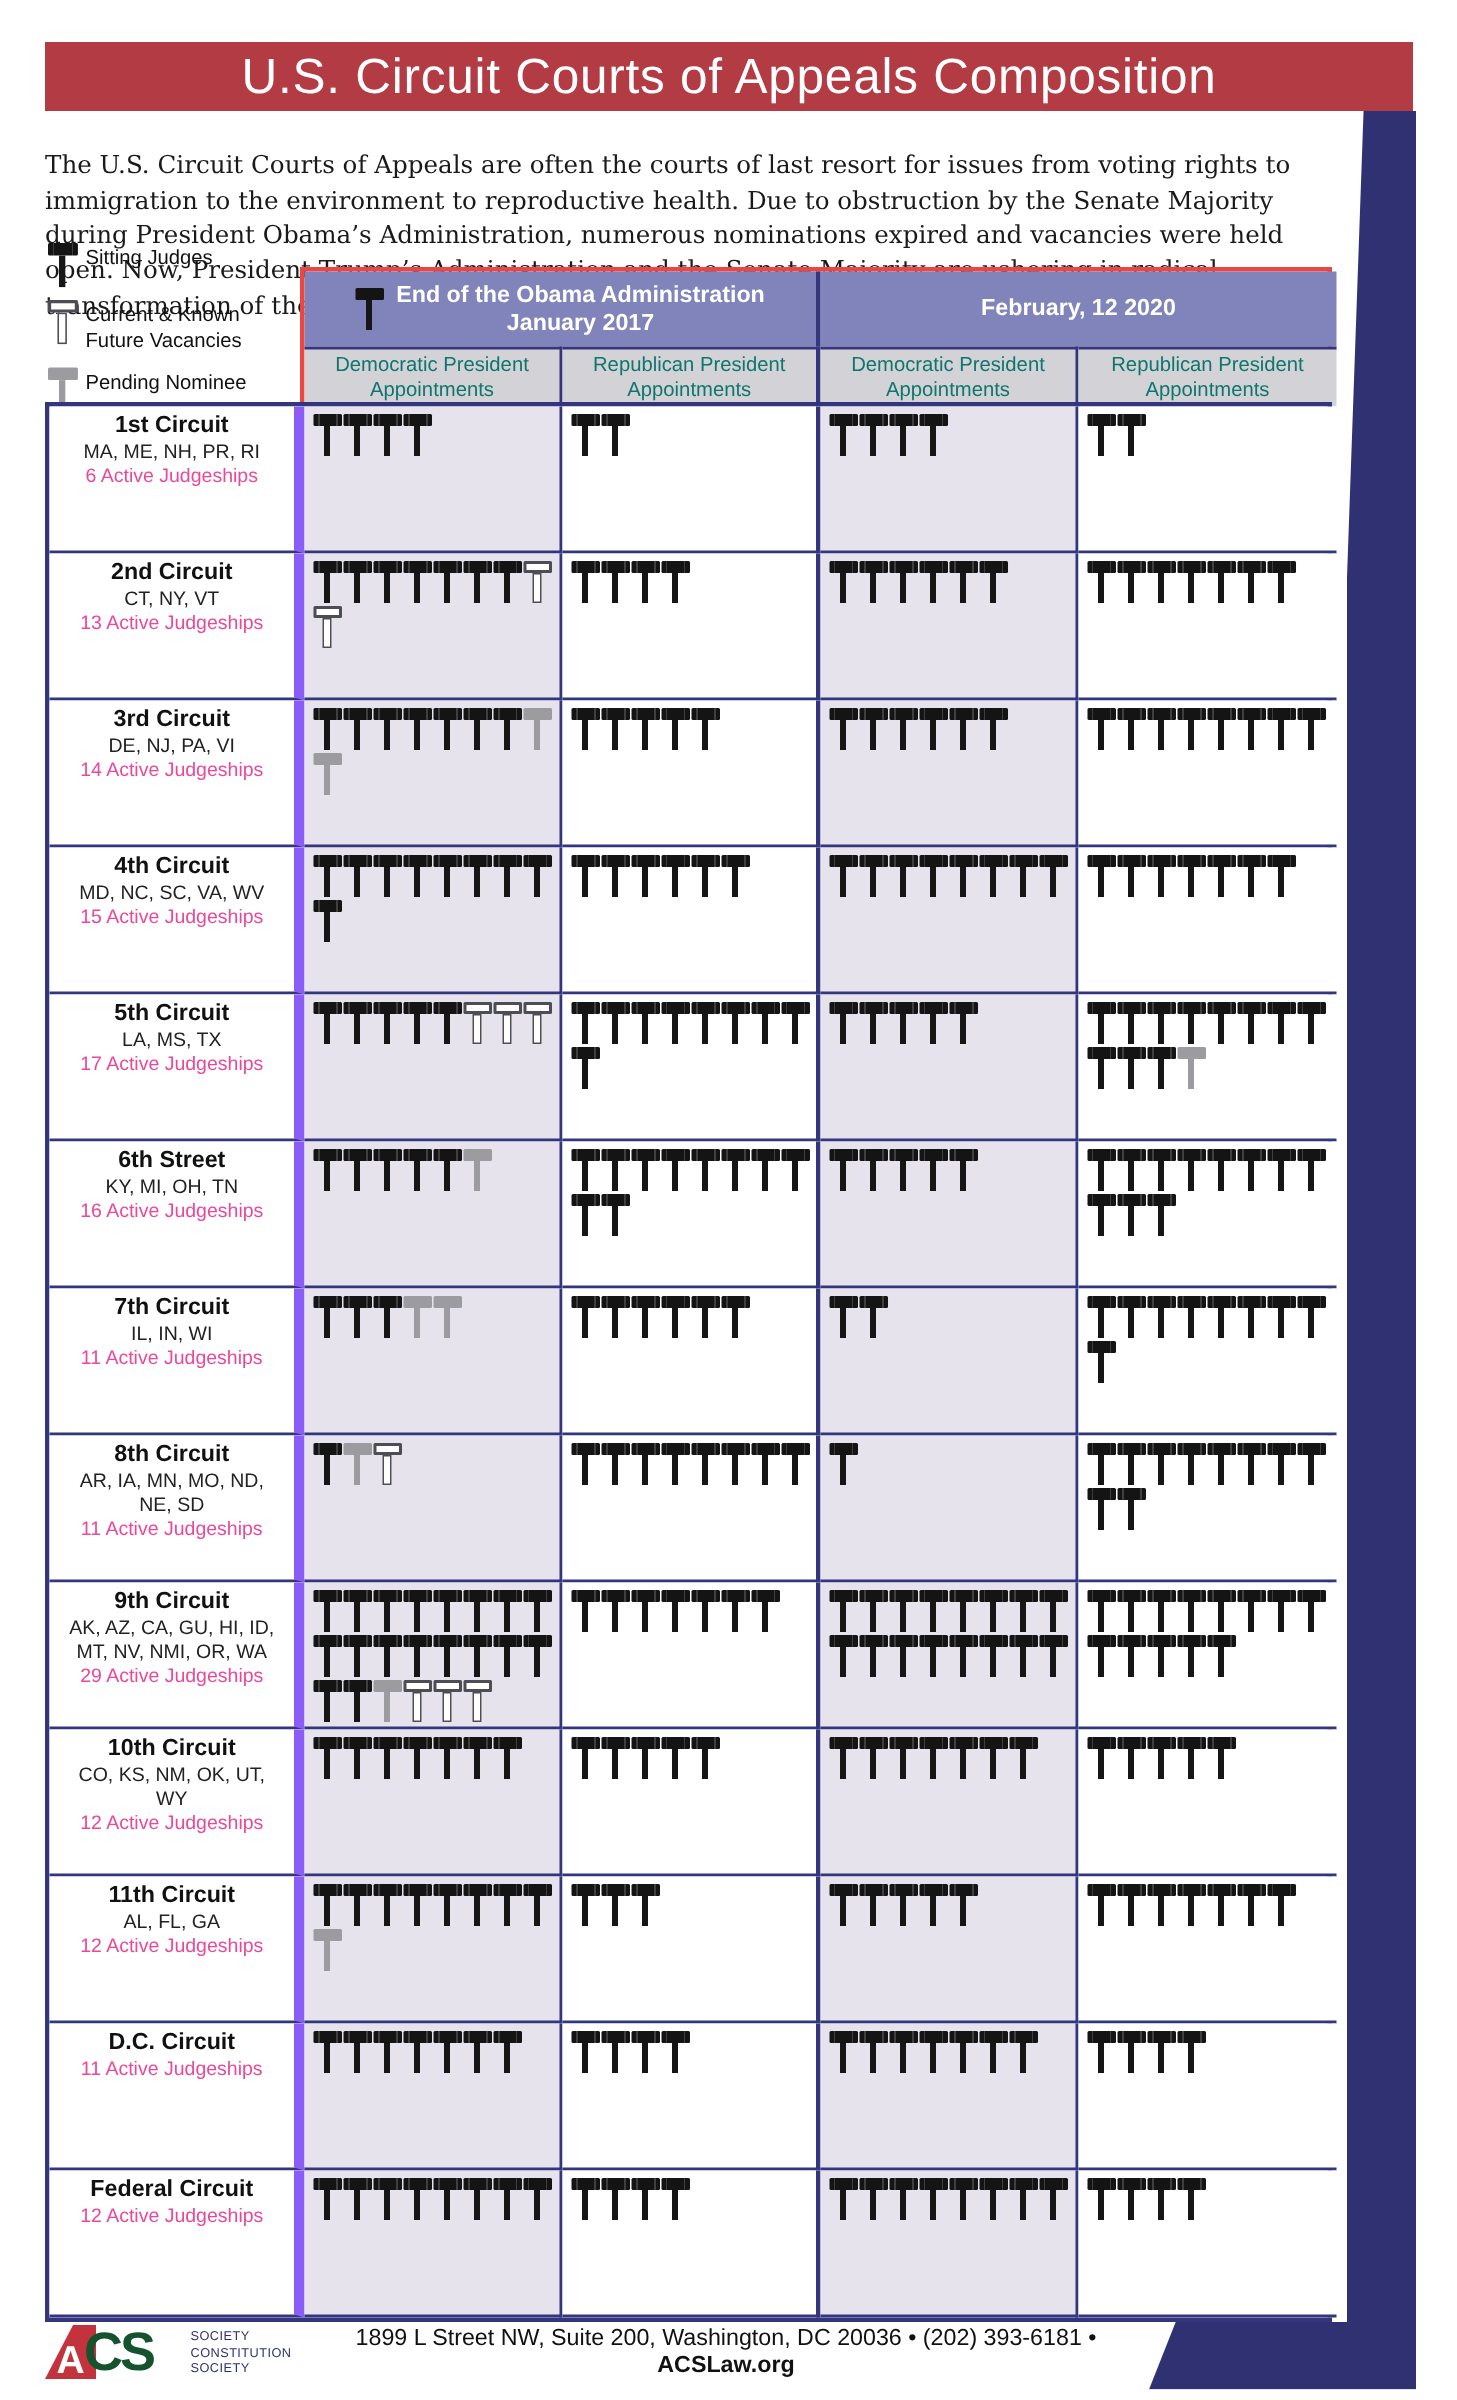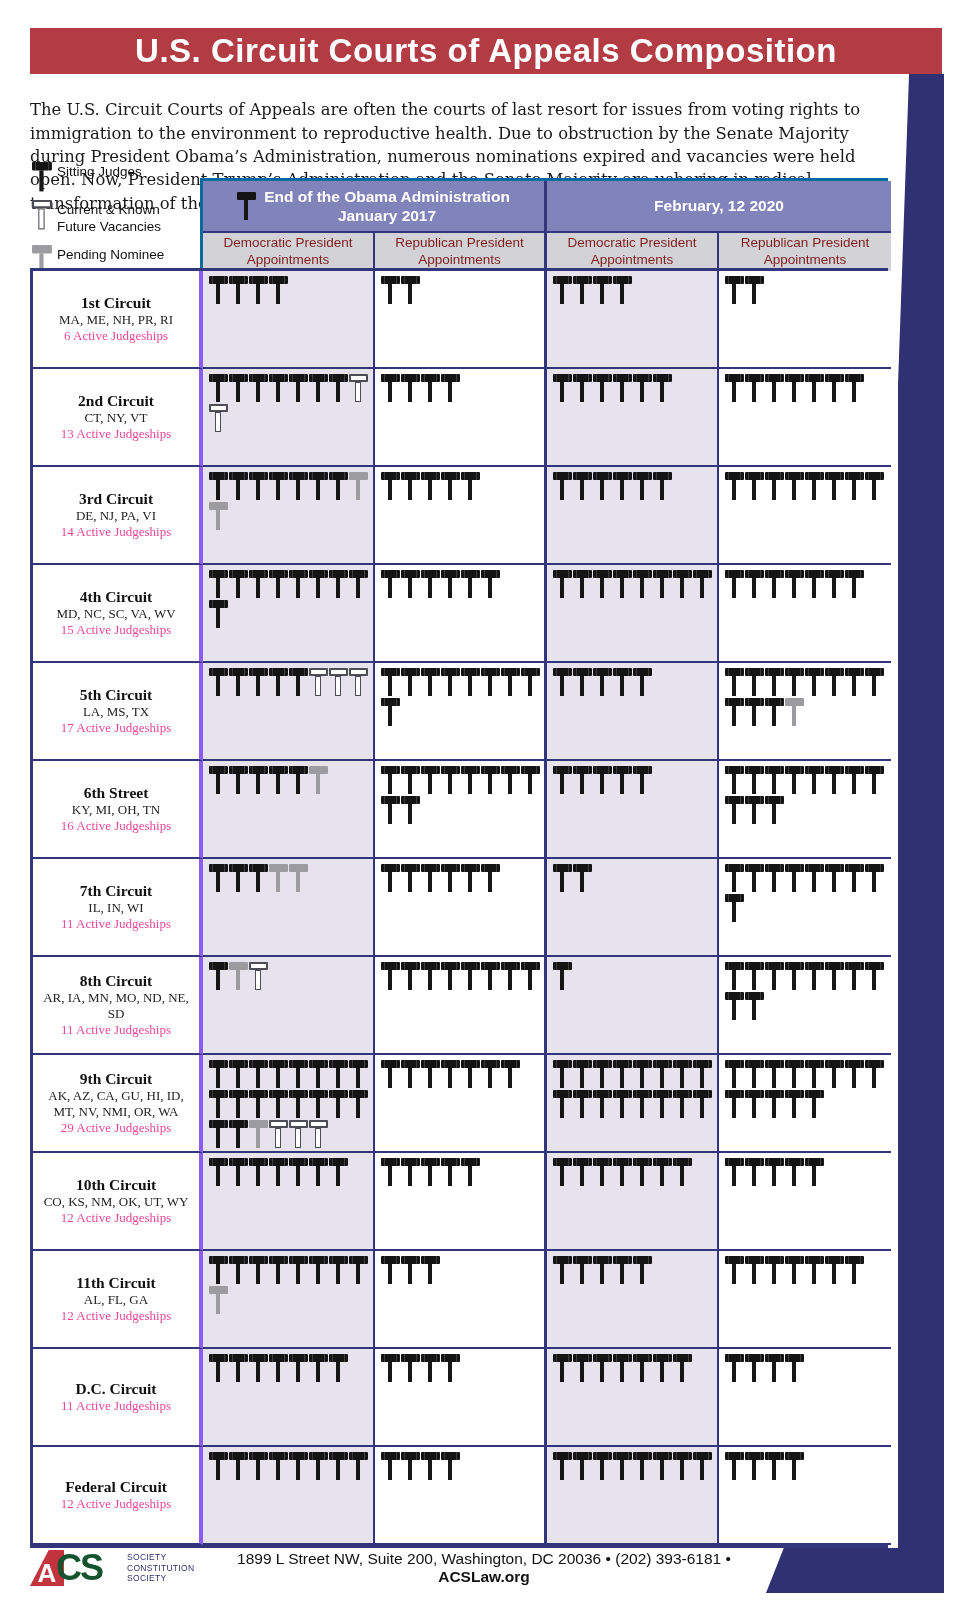--- a/index.html
+++ b/index.html
@@ -8,21 +8,21 @@
 
   
   .side-band{position:absolute;left:898px;top:74px;width:46px;height:1481px;background:#2f3173;
              clip-path:polygon(24% 0%,100% 0%,100% 100%,0% 100%,0% 21%);}
   .corner-band{position:absolute;left:766px;top:1548px;width:178px;height:45px;background:#2f3173;
              clip-path:polygon(10% 0%,100% 0%,100% 100%,0% 100%);}
 
   
   .banner{position:absolute;left:30px;top:28px;width:912px;height:46px;background:#b23b44;
           display:flex;align-items:center;justify-content:center;}
-  .banner h1{margin:0;color:#ffffff;font-size:33px;font-weight:bold;letter-spacing:.5px;}
+  .banner h1{margin:0;color:#ffffff;font-size:33px;font-weight:normal;letter-spacing:.5px;}
 
   
   .intro{position:absolute;left:30px;top:82px;width:856px;
          font-family:"DejaVu Serif","Liberation Serif",serif;font-size:16.4px;line-height:1.42;color:#1a1a1a;}
 
   
   .gavel{position:relative;width:19px;height:29px;flex:0 0 auto;}
   .ghead{position:absolute;top:0;left:0;width:19px;height:8px;border-radius:1px;
          background:linear-gradient(90deg,#141414 0 3px,#3f3f3f 3px 4px,#141414 4px 15px,#3f3f3f 15px 16px,#141414 16px);}
   .ghandle{position:absolute;top:8px;left:7px;width:4px;height:20px;background:#161616;}
@@ -33,38 +33,38 @@
 
   
   .legend{position:absolute;left:32px;top:162px;width:162px;display:flex;flex-direction:column;gap:9px;}
   .legend-item{display:flex;align-items:flex-start;gap:6px;}
   .legend-item .gavel{transform:scale(1.05);transform-origin:top left;}
   .legend-label{font-size:13.5px;line-height:1.25;padding-top:2px;color:#111;}
 
   
   .grid-header{position:absolute;left:200px;top:178px;width:688px;display:grid;
                grid-template-columns:repeat(4,172px);grid-template-rows:50px 40px;
-               border:3px solid #0369a1;box-sizing:border-box;}
+               border:3px solid #ef4444;box-sizing:border-box;}
   .gh-cell{box-sizing:border-box;display:flex;align-items:center;justify-content:center;text-align:center;}
   .gh-purple{background:#8184ba;color:#ffffff;font-weight:bold;font-size:15.5px;line-height:1.25;grid-column:span 2;border-right:3px solid #33357d;}
   .gh-purple.last{border-right:none;}
-  .gh-gray{background:#d3d2d6;color:#7f1d1d;font-size:13.5px;line-height:1.25;border-right:2px solid #33357d;border-top:2px solid #33357d;}
+  .gh-gray{background:#d3d2d6;color:#0f766e;font-size:13.5px;line-height:1.25;border-right:2px solid #33357d;border-top:2px solid #33357d;}
   .gh-gray.sep{border-right:3px solid #33357d;}
   .gh-gray.last{border-right:none;}
   .obama-title{display:flex;align-items:center;gap:8px;padding:0 6px;}
   .obama-title .gavel .ghead{background:#141414;}
 
   
   .grid-body{position:absolute;left:30px;top:268px;width:858px;display:grid;
              grid-template-columns:170px 172px 172px 172px 172px;grid-auto-rows:98px;
              border:3px solid #33357d;box-sizing:border-box;background:#fff;}
   .cell{box-sizing:border-box;border-right:2px solid #33357d;border-bottom:2px solid #33357d;overflow:hidden;}
   .cell:nth-child(5n){border-right:none;}
-  .c-label{background:#ffffff;display:flex;flex-direction:column;justify-content:center;align-items:center;
-           text-align:center;padding:4px 8px;border-right:4px solid #8b5cf6;font-family:Liberation Serif, serif;}
+  .c-label{background:#ffffff;display:flex;flex-direction:column;align-items:center;
+           text-align:center;padding:4px 8px;border-right:7px solid #8b5cf6;}
   .c-sep{border-right:3px solid #33357d;}
   .c-dem{background:#e6e3ec;}
   .c-rep{background:#ffffff;}
   .circuit-name{font-weight:bold;font-size:15.5px;color:#111;}
   .circuit-states{font-size:13px;color:#222;line-height:1.22;}
   .circuit-states:empty{display:none;}
   .circuit-judgeships{font-size:13px;color:#ec4899;line-height:1.22;}
   .gavels{display:flex;flex-wrap:wrap;gap:1px 1px;align-content:flex-start;padding:5px 4px 0 6px;height:100%;box-sizing:border-box;}
 
   

